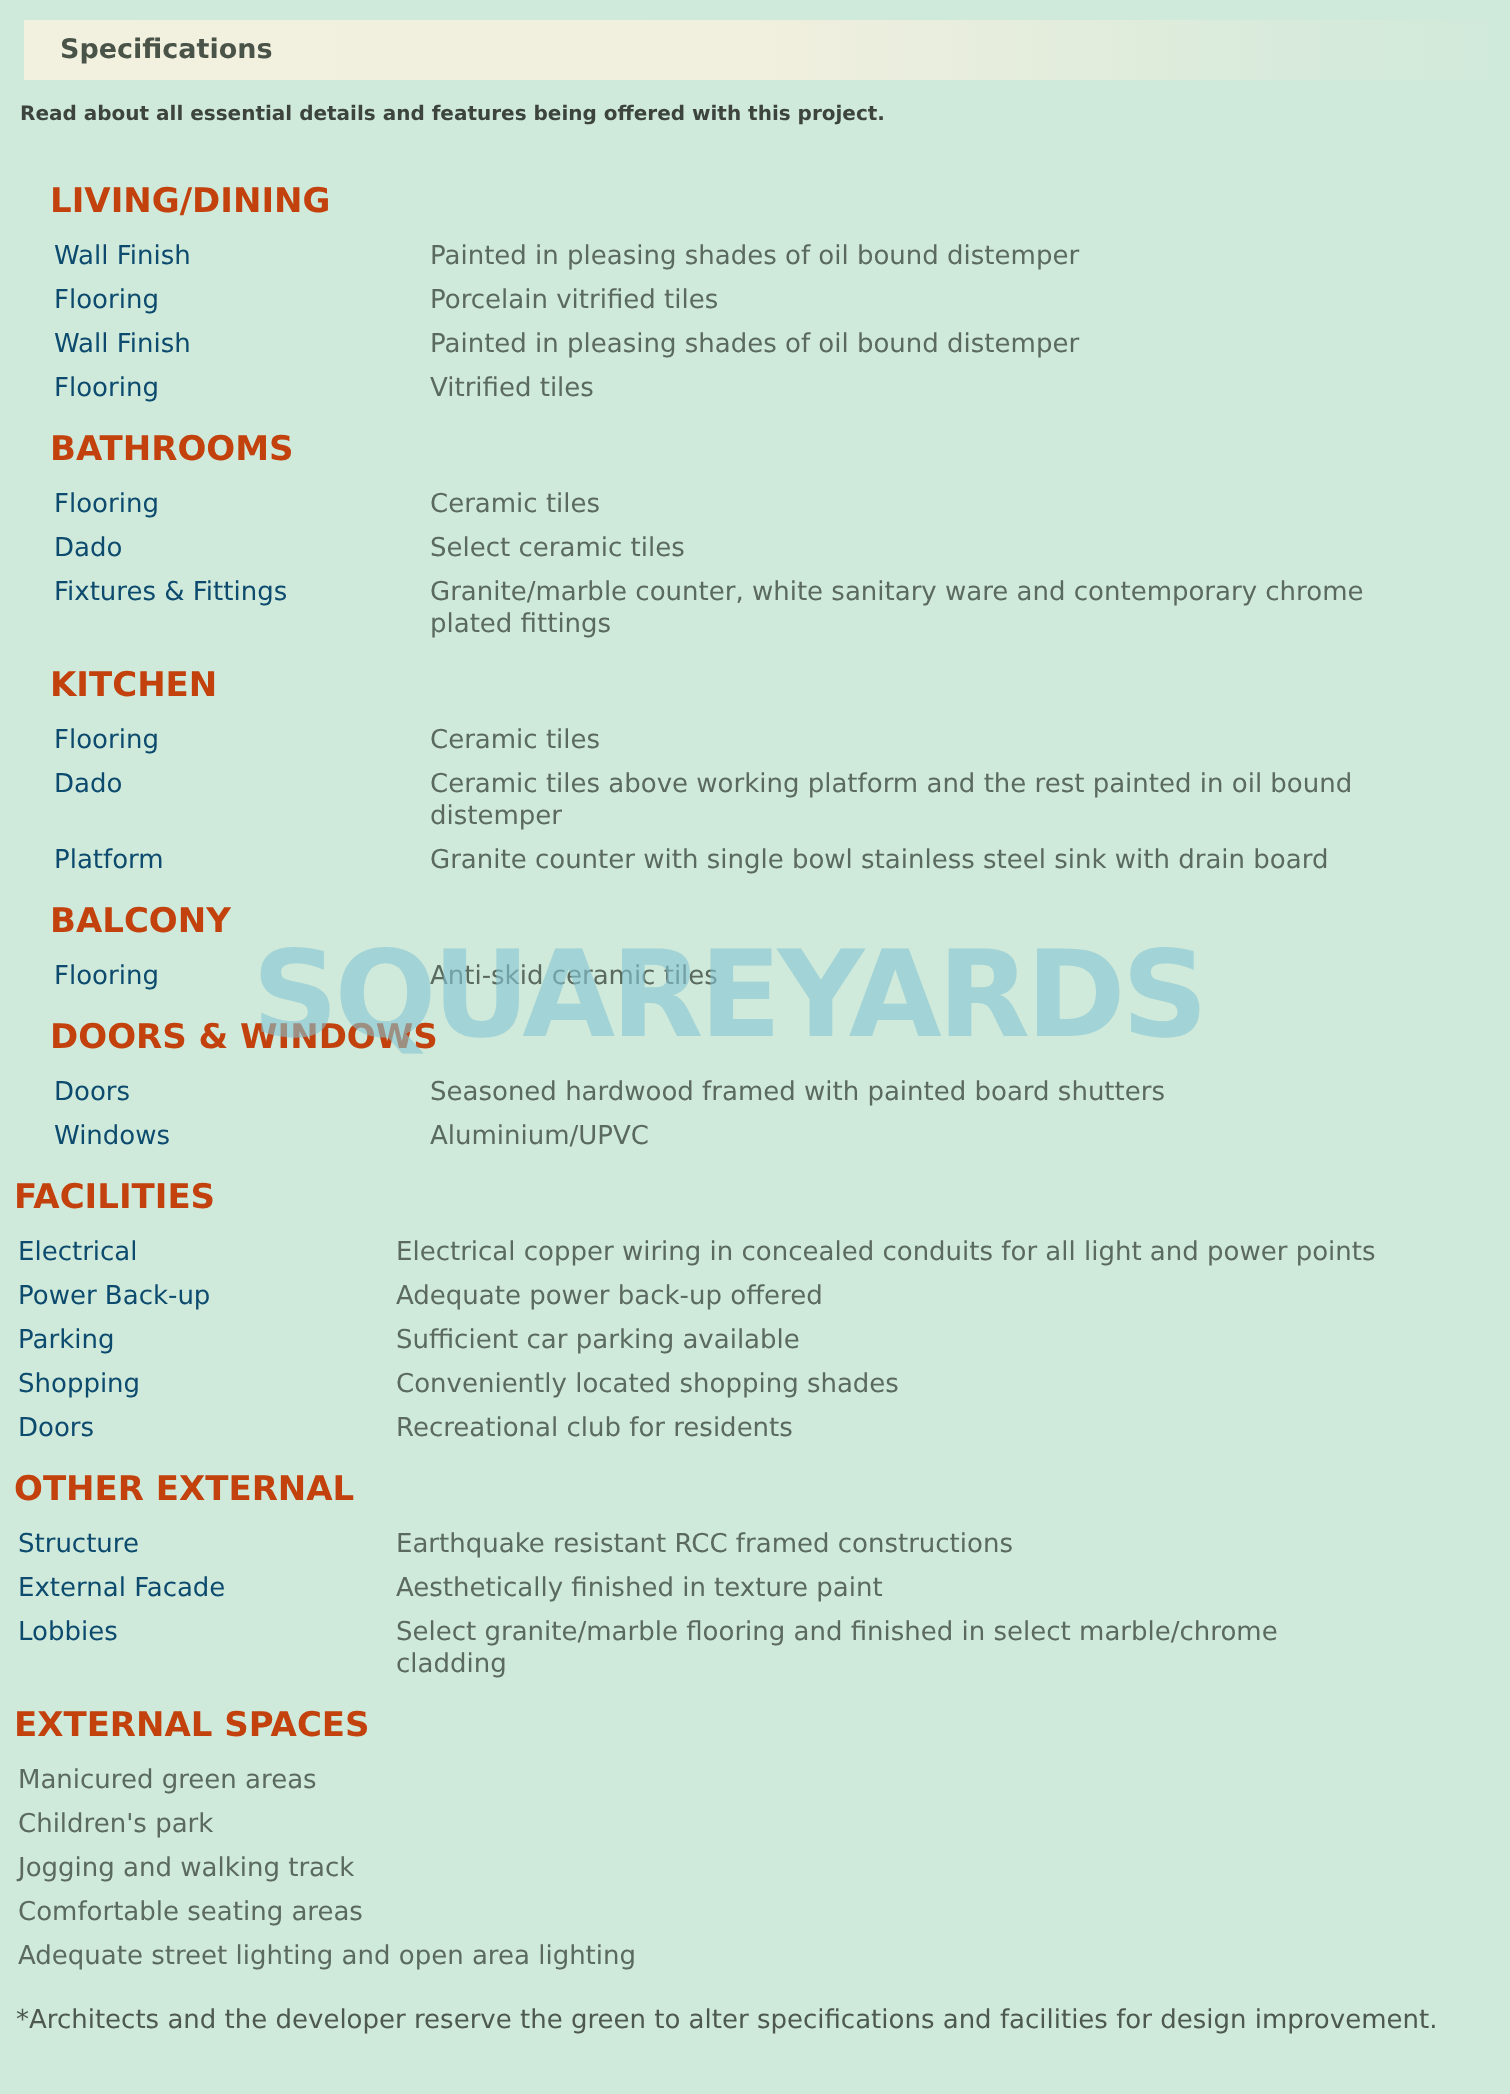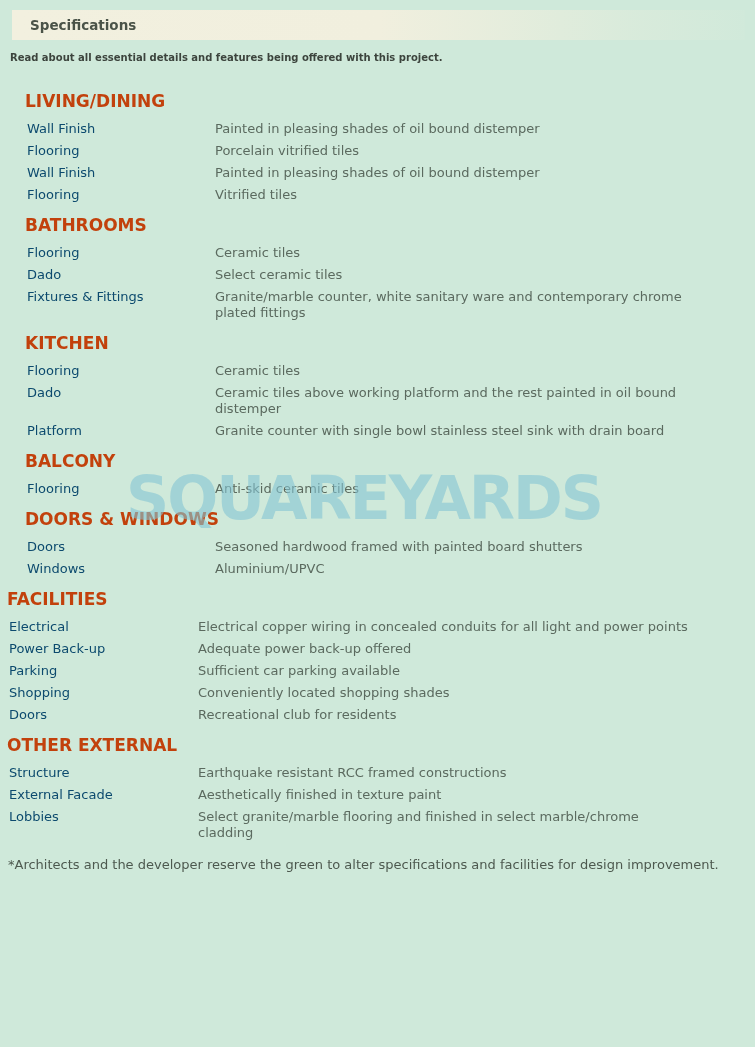--- a/index.html
+++ b/index.html
@@ -258,20 +258,28 @@
           </div>
           <div class="spec-row">
             <div class="spec-label">External Facade</div>
             <div class="spec-value">Aesthetically finished in texture paint</div>
           </div>
           <div class="spec-row">
             <div class="spec-label">Lobbies</div>
             <div class="spec-value">Select granite/marble flooring and finished in select marble/chrome cladding</div>
           </div>
         </div>
+        <div class="section">
+          <div class="section-heading">EXTERNAL SPACES</div>
+          <div class="spec-item">Manicured green areas</div>
+          <div class="spec-item">Children's park</div>
+          <div class="spec-item">Jogging and walking track</div>
+          <div class="spec-item">Comfortable seating areas</div>
+          <div class="spec-item">Adequate street lighting and open area lighting</div>
+        </div>
       </div>
     <div class="group-flush">
       <div class="footnote">*Architects and the developer reserve the green to alter specifications and facilities for design improvement.</div>
     </div>
   </div>
 
   <div class="watermark">
     <div class="wm-big">SQUAREYARDS</div>
   </div>
 

